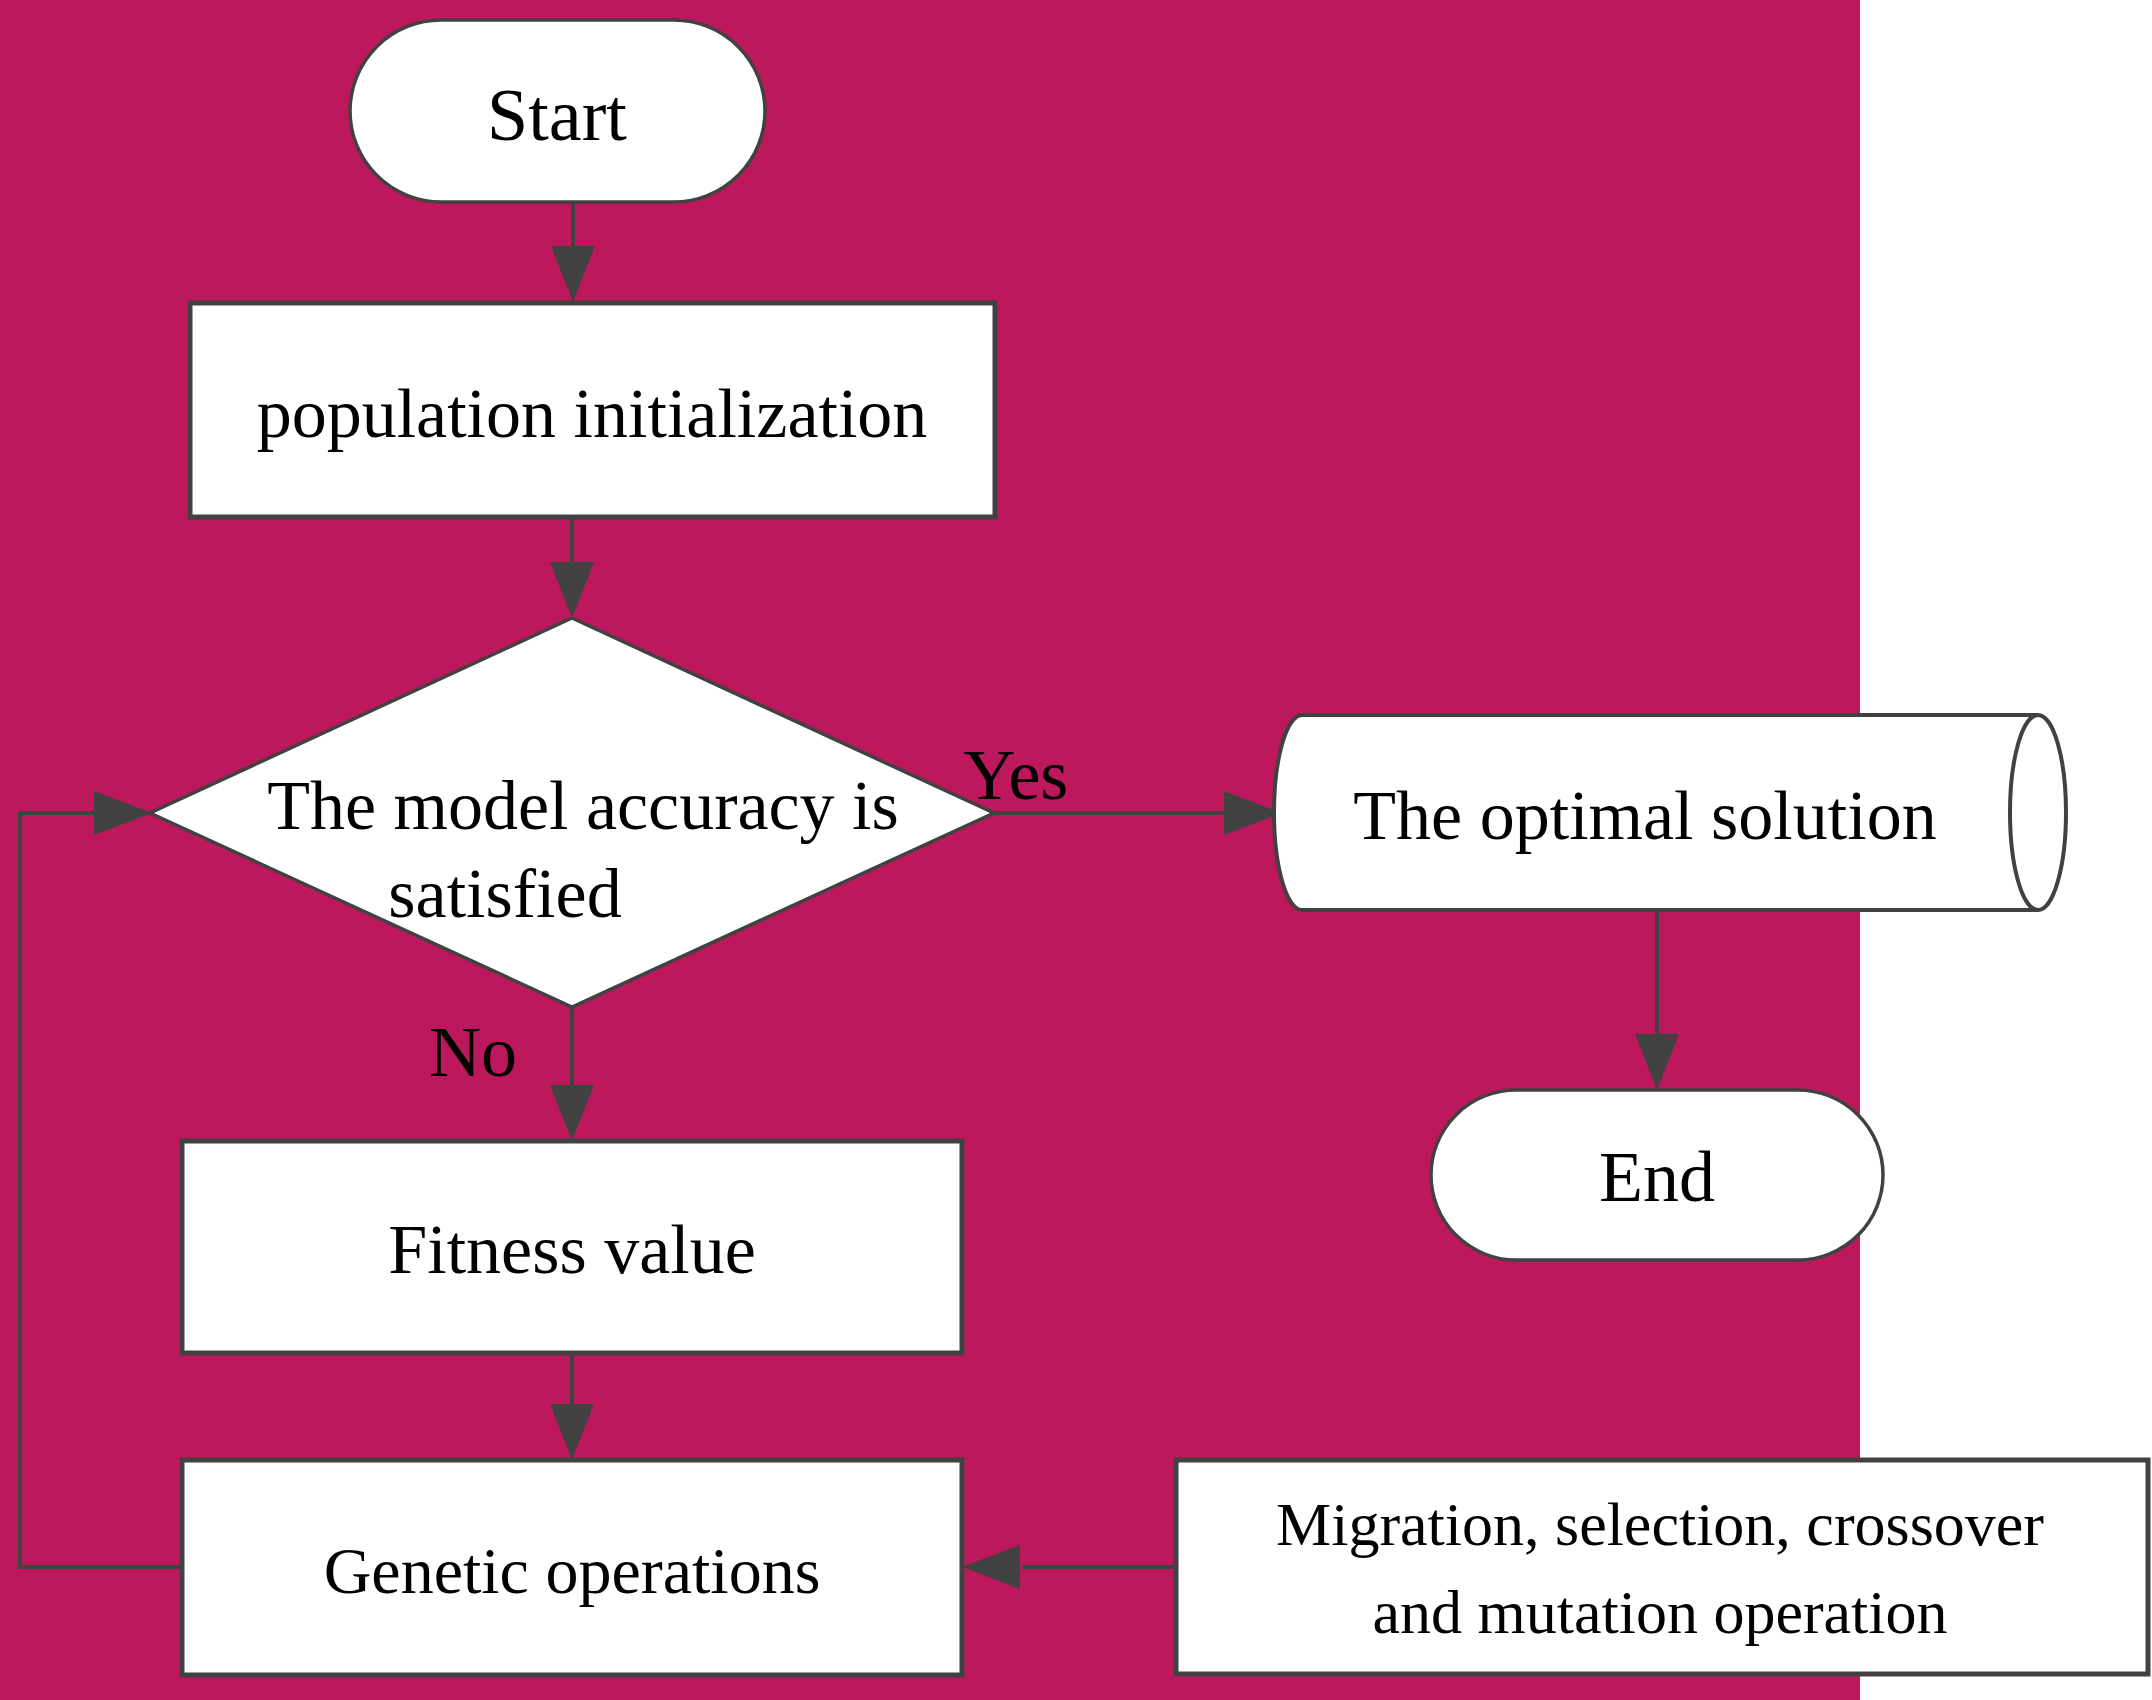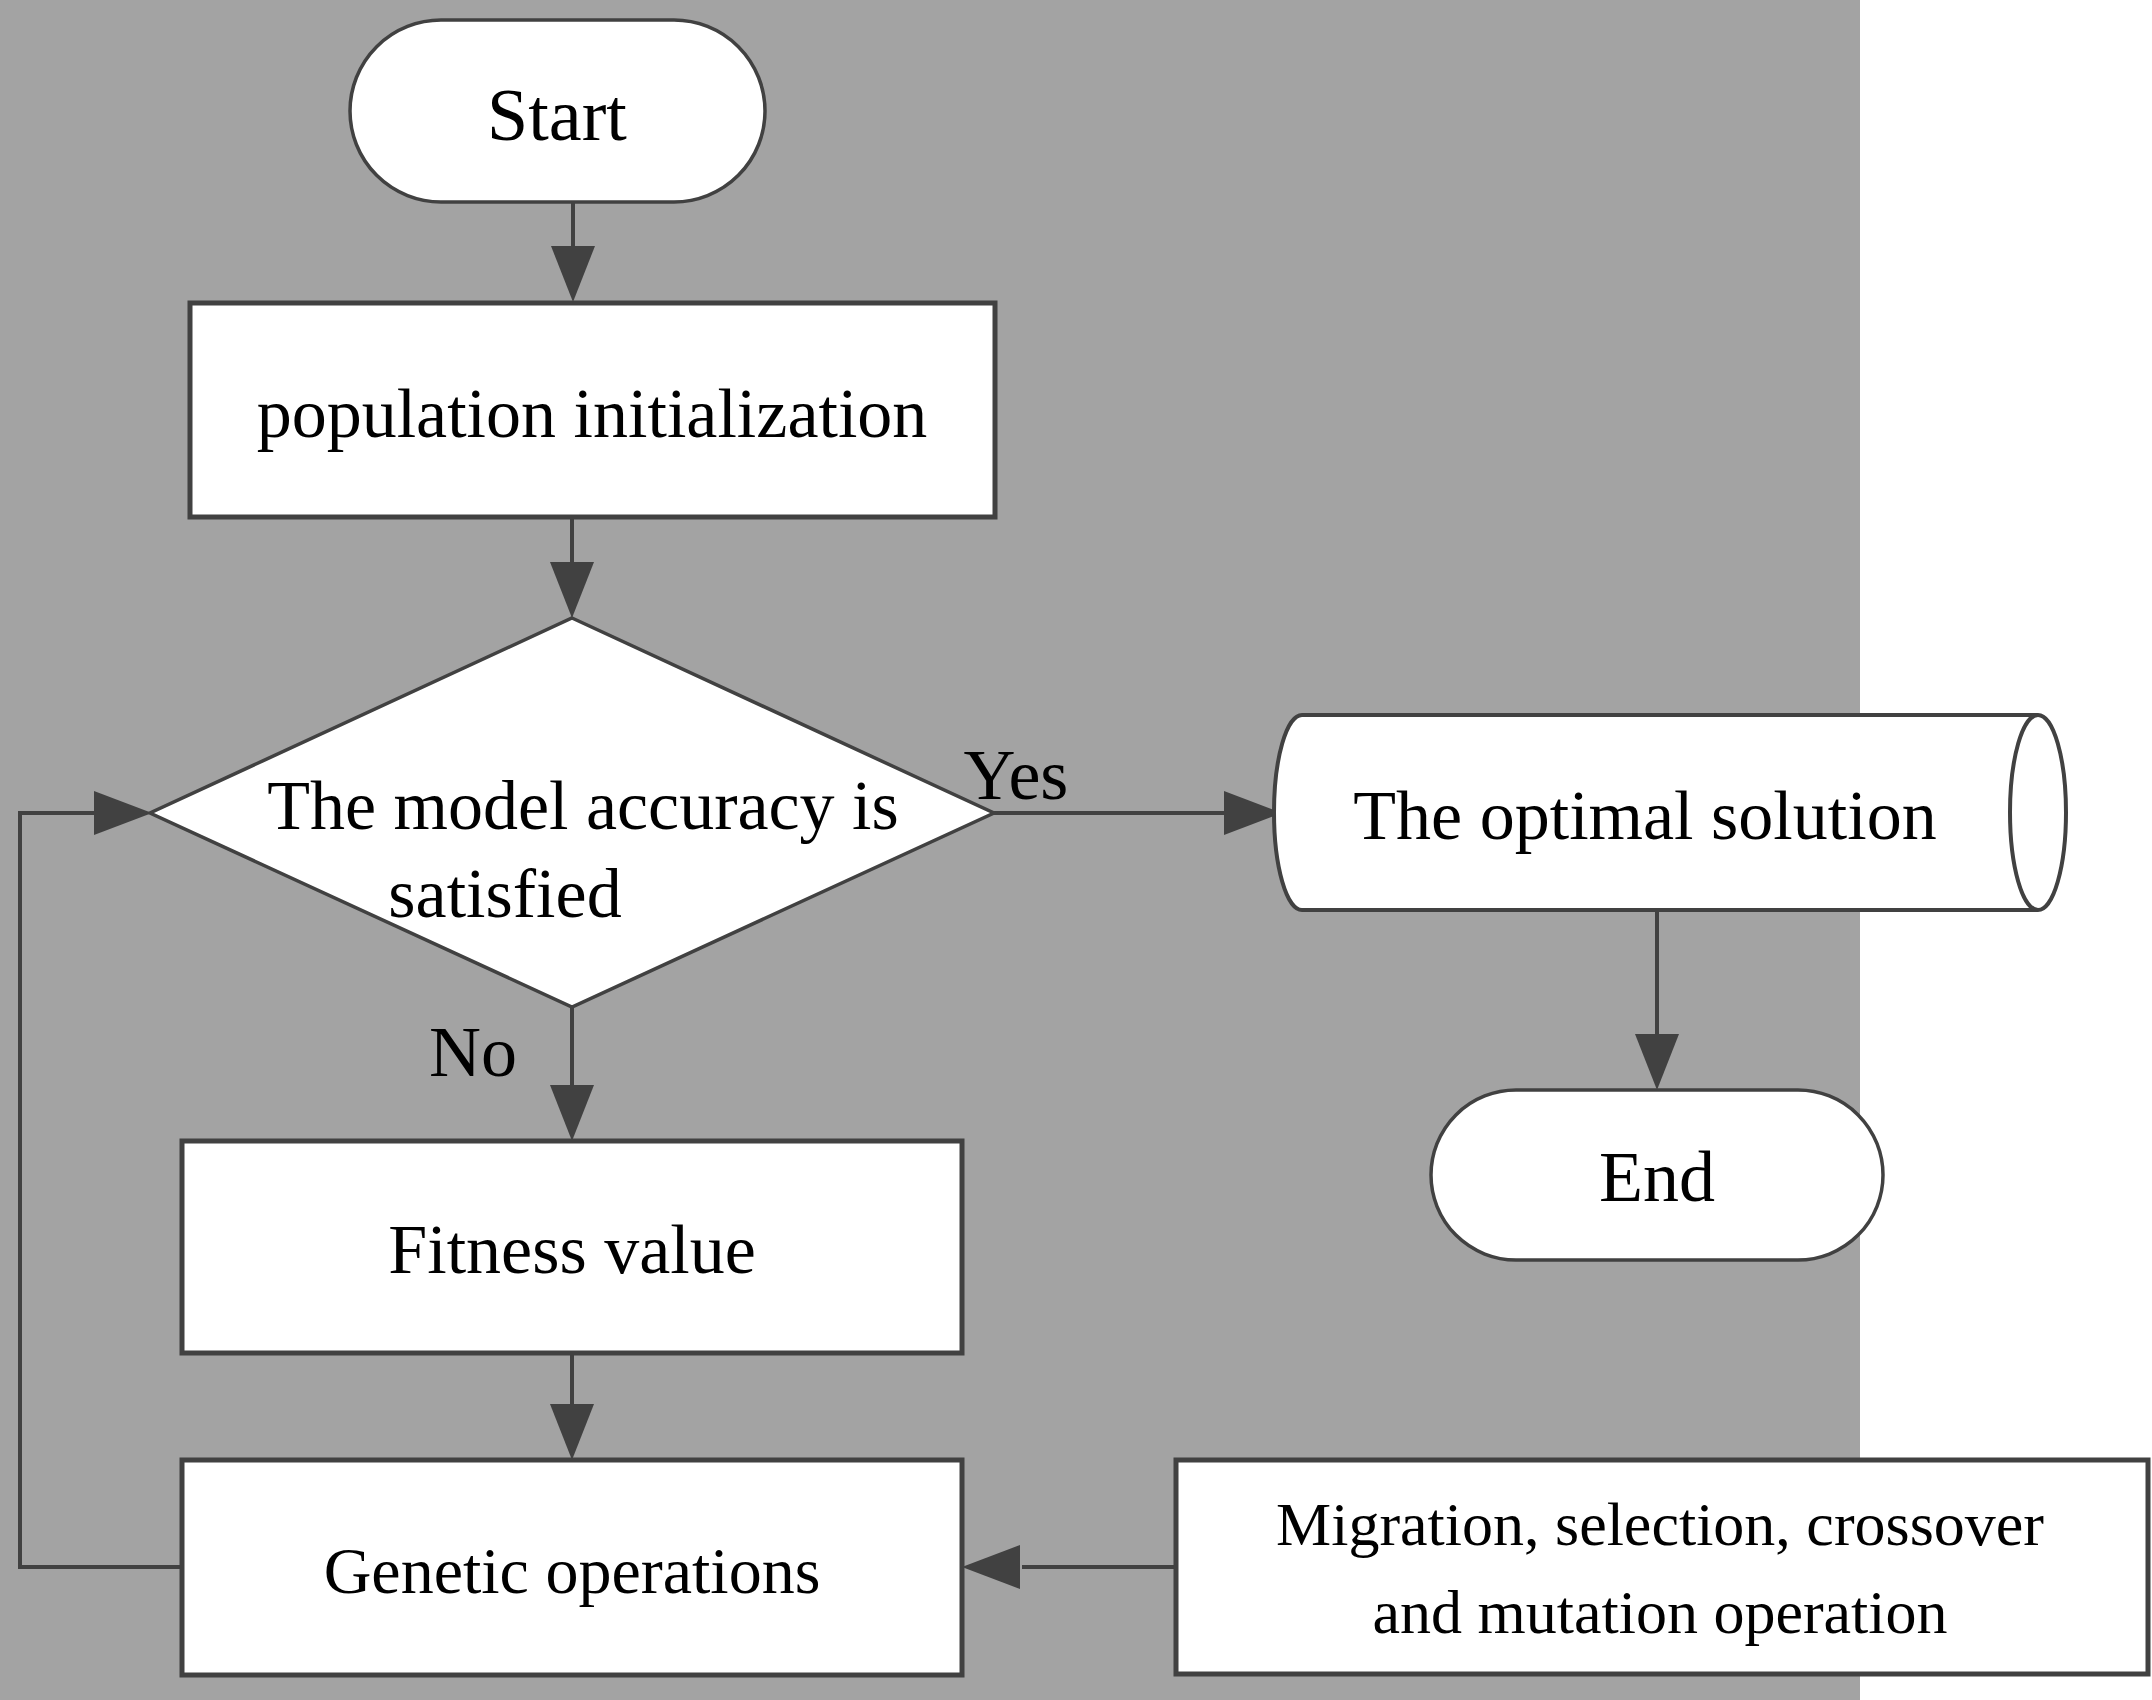--- a/index.html
+++ b/index.html
@@ -1,16 +1,16 @@
 <!DOCTYPE html>
 <html><head>
 <meta charset="utf-8">
 <style>
   html, body { margin: 0; padding: 0; background: #ffffff; }
-  .canvas { width: 1860px; height: 1700px; position: relative; background: #a3a3a3; }
+  .canvas { width: 1860px; height: 1700px; position: relative; background: #be185d; }
   svg { display: block; }
   text {
     font-family: "Liberation Serif", "DejaVu Serif", serif;
     fill: #000000;
   }
   .node-label   { font-size: 70px; }
   .label-lg     { font-size: 74px; }
   .label-md     { font-size: 66px; }
   .label-sm     { font-size: 62px; }
   .edge-label   { font-size: 72px; }

